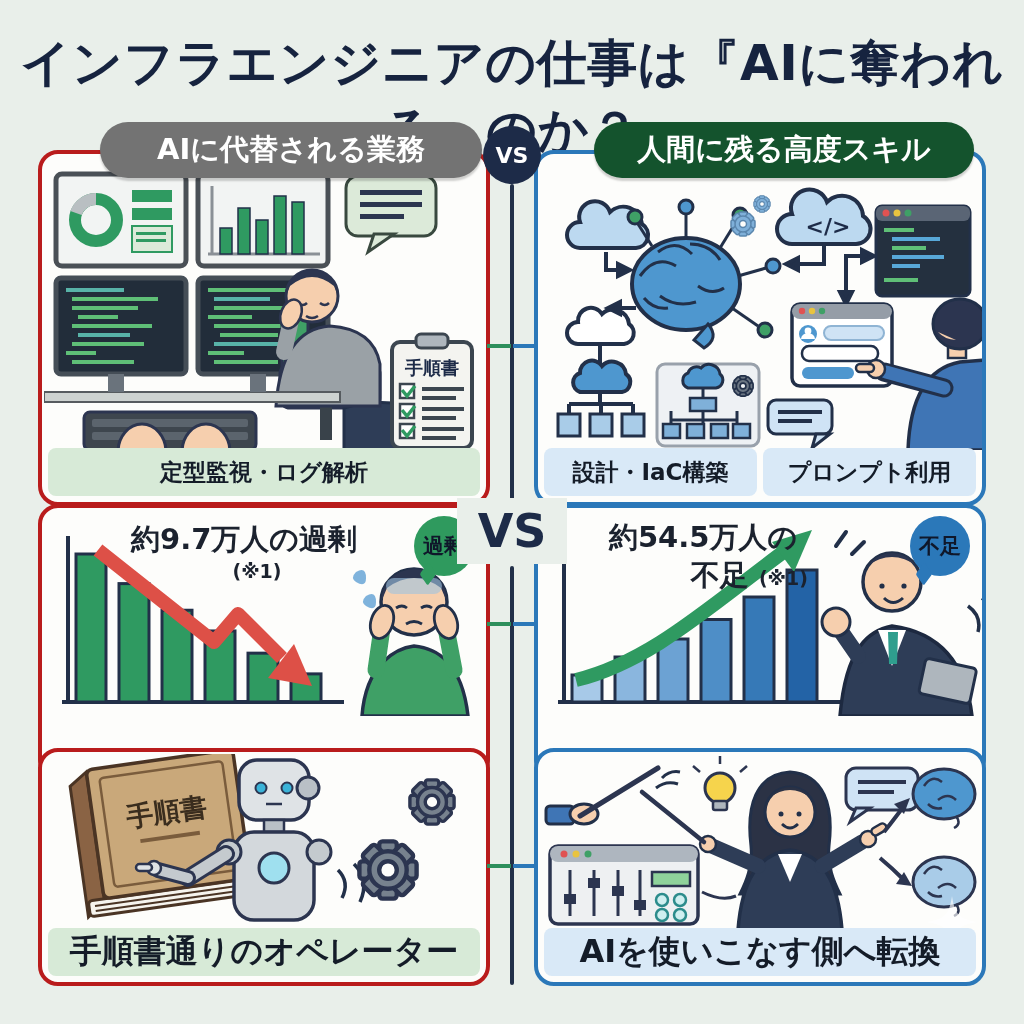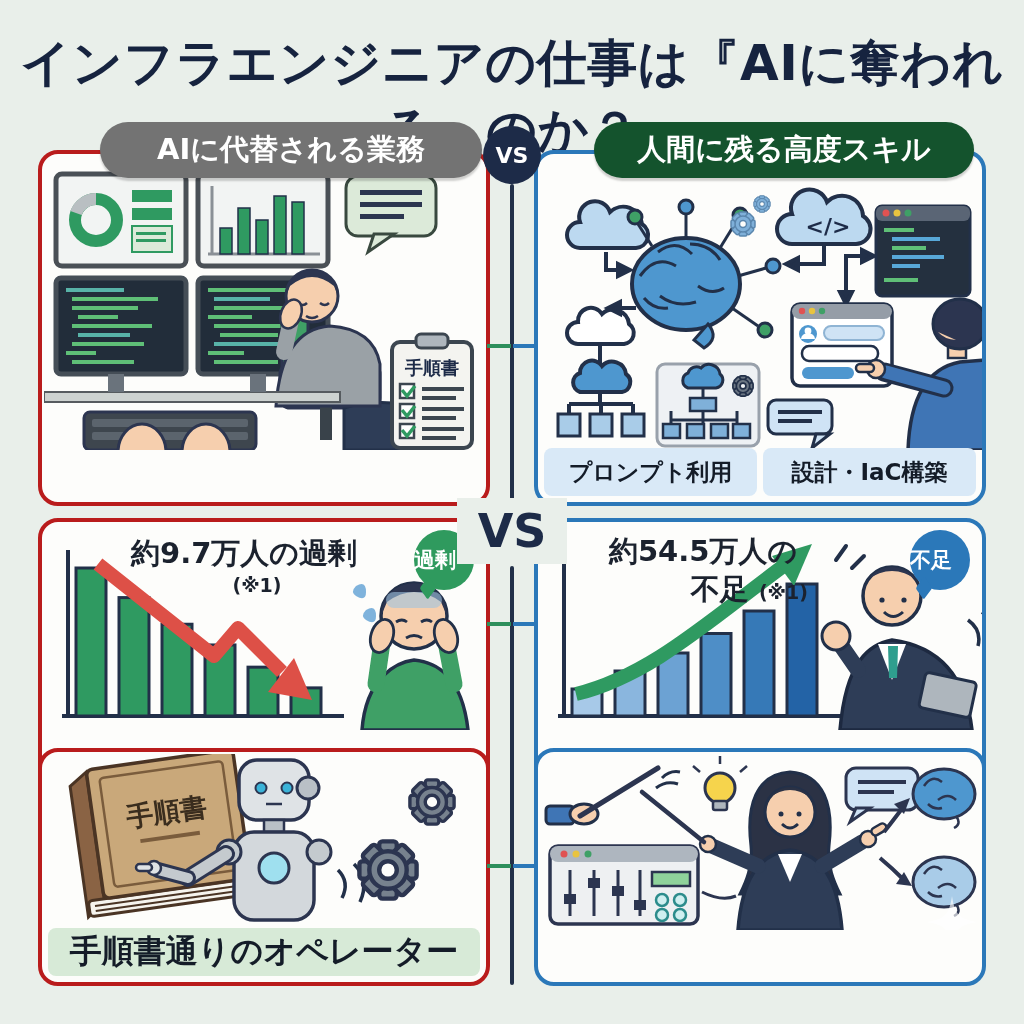--- a/index.html
+++ b/index.html
@@ -13,35 +13,35 @@
   .vs-mid{position:absolute;left:457px;top:498px;width:110px;text-align:center;font-size:46px;font-weight:900;color:#1d2b48;background:#e9efea;line-height:66px;z-index:6}
   .pill{position:absolute;top:122px;height:56px;border-radius:28px;color:#fff;font-size:29px;font-weight:800;display:flex;align-items:center;justify-content:center;z-index:5;box-shadow:0 3px 2px rgba(0,0,0,.18)}
   .pill.green{left:100px;width:382px;background:#737373}
   .pill.blue{left:594px;width:380px;background:#14532d}
   .panel{position:absolute;background:#fdfdfb;border-radius:20px;overflow:hidden}
   .panel.green{border:4px solid #b91c1c}
   .panel.blue{border:4px solid #2b78b9}
   .p-l{left:38px;width:452px}
   .p-r{left:534px;width:452px}
   .row1{top:150px;height:356px}
-  .row2{top:518px;height:276px}
+  .row2{top:504px;height:276px}
   .row3{top:748px;height:238px}
   .strips{position:absolute;left:6px;right:6px;bottom:6px;display:flex;gap:6px;height:48px;z-index:4}
   .strip{flex:1;display:flex;align-items:center;justify-content:center;font-weight:800;font-size:23px;color:#141c28;border-radius:8px}
   .strip.g{background:#d7ead7}
   .strip.b{background:#d9e9f7}
   .strip.wide{font-size:32px}
   .illus{position:absolute;left:2px;top:2px}
   .headline{position:absolute;font-weight:800;color:#1b222e;z-index:3}
   .h-l2{left:62px;top:12px;width:280px;text-align:center;font-size:29px}
   .n-l2{position:absolute;left:150px;top:52px;width:130px;text-align:center;font-weight:700;font-size:19px;color:#1b222e;z-index:3}
   .h-r2a{left:30px;top:10px;width:270px;text-align:center;font-size:29px}
   .h-r2b{left:30px;top:48px;width:240px;text-align:right;font-size:29px}
   .h-r2b .small{font-size:19px;font-weight:700}
-  .badge{position:absolute;width:60px;height:60px;border-radius:50%;color:#ffffff;font-weight:800;font-size:21px;display:flex;align-items:center;z-index:4}
+  .badge{position:absolute;width:60px;height:60px;border-radius:50%;color:#0f172a;font-weight:800;font-size:21px;display:flex;align-items:center;justify-content:center;z-index:4}
   .badge.g{background:#2f9a5e;right:12px;top:8px}
   .badge.b{background:#2b78b9;right:12px;top:8px}
   .badge .tail{position:absolute;bottom:-5px;left:7px;width:14px;height:14px;transform:rotate(55deg) skew(18deg);border-radius:2px}
   .badge.g .tail{background:#2f9a5e}
   .badge.b .tail{background:#2b78b9}
   .conn{position:absolute;height:4px;width:24px;z-index:2}
   .conn.g{background:#2e8f5c;left:487px}
   .conn.b{background:#2b78b9;left:513px}
 </style>
 </head>
@@ -167,20 +167,21 @@
           <rect x="378" y="231" width="42" height="4"></rect>
           <rect x="378" y="240" width="34" height="4"></rect>
           <rect x="378" y="251" width="42" height="4"></rect>
           <rect x="378" y="260" width="34" height="4"></rect>
           <rect x="378" y="271" width="42" height="4"></rect>
           <rect x="378" y="280" width="34" height="4"></rect>
         </g>
     </g>
   </svg>
   <div class="strips">
+    <div class="strip g">定型監視・ログ解析</div>
   </div>
 </div>
 
 <div class="panel blue p-r row1">
   <svg class="illus" width="444" height="294" viewBox="0 0 444 294">
 
     <g>
       <path d="M40,92 H96 A13,13 0 0 0 102,68 A19,19 0 0 0 70,56 A15,15 0 0 0 40,66 A13,13 0 0 0 40,92 Z" fill="#bcd9f0" stroke="#223049" stroke-width="4"></path>
     </g>
     <g>
@@ -314,22 +315,22 @@
       <rect x="408" y="186" width="18" height="16" fill="#f6cfae" stroke="#223049" stroke-width="2.5"></rect>
       <ellipse cx="420" cy="168" rx="27" ry="25" fill="#2c3550" stroke="#223049" stroke-width="3"></ellipse>
       <path d="M398,176 a24,20 0 0 0 18,8" fill="#f6cfae"></path>
       <line x1="404" y1="232" x2="344" y2="216" stroke="#223049" stroke-width="19" stroke-linecap="round"></line>
       <line x1="404" y1="232" x2="346" y2="216" stroke="#3f75b5" stroke-width="13" stroke-linecap="round"></line>
       <circle cx="336" cy="213" r="9" fill="#f6cfae" stroke="#223049" stroke-width="2.5"></circle>
       <rect x="316" y="208" width="18" height="8" rx="4" fill="#f6cfae" stroke="#223049" stroke-width="2.5"></rect>
     </g>
   </svg>
   <div class="strips">
+    <div class="strip b">設計・IaC構築</div>
     <div class="strip b">プロンプト利用</div>
-    <div class="strip b">設計・IaC構築</div>
   </div>
 </div>
 
 <div class="panel green p-l row2">
   <svg class="illus" width="444" height="206" viewBox="0 0 444 206">
     <line x1="24" y1="26" x2="24" y2="192" stroke="#223049" stroke-width="4"></line>
     <line x1="18" y1="192" x2="300" y2="192" stroke="#223049" stroke-width="4"></line>
     <g>
         <rect x="32" y="44" width="30" height="148" fill="#2f9a61" stroke="#223049" stroke-width="3"></rect>
         <rect x="75" y="73.6" width="30" height="118.4" fill="#2f9a61" stroke="#223049" stroke-width="3"></rect>
@@ -538,13 +539,16 @@
         <rect x="94" y="146" width="12" height="10" fill="#2c3550"></rect>
       <rect x="112" y="118" width="38" height="14" fill="#8fd39b" stroke="#2c3550" stroke-width="2.5"></rect>
       <circle cx="122" cy="146" r="6" fill="#cfeff0" stroke="#2c8c8c" stroke-width="2.5"></circle>
       <circle cx="140" cy="146" r="6" fill="#cfeff0" stroke="#2c8c8c" stroke-width="2.5"></circle>
       <circle cx="122" cy="161" r="6" fill="#cfeff0" stroke="#2c8c8c" stroke-width="2.5"></circle>
       <circle cx="140" cy="161" r="6" fill="#cfeff0" stroke="#2c8c8c" stroke-width="2.5"></circle>
       <path d="M162,138 q20,10 34,4" stroke="#2c3550" stroke-width="3" fill="none"></path>
     </g>
     <path d="M412,142 C415,161 419,165 438,168 C419,171 415,175 412,194 C409,175 405,171 386,168 C405,165 409,161 412,142 Z" fill="#ffffff" opacity="0.65"></path>
   </svg>
+  <div class="strips">
+    <div class="strip b wide">AIを使いこなす側へ転換</div>
+  </div>
 </div>
 
 </body></html>

